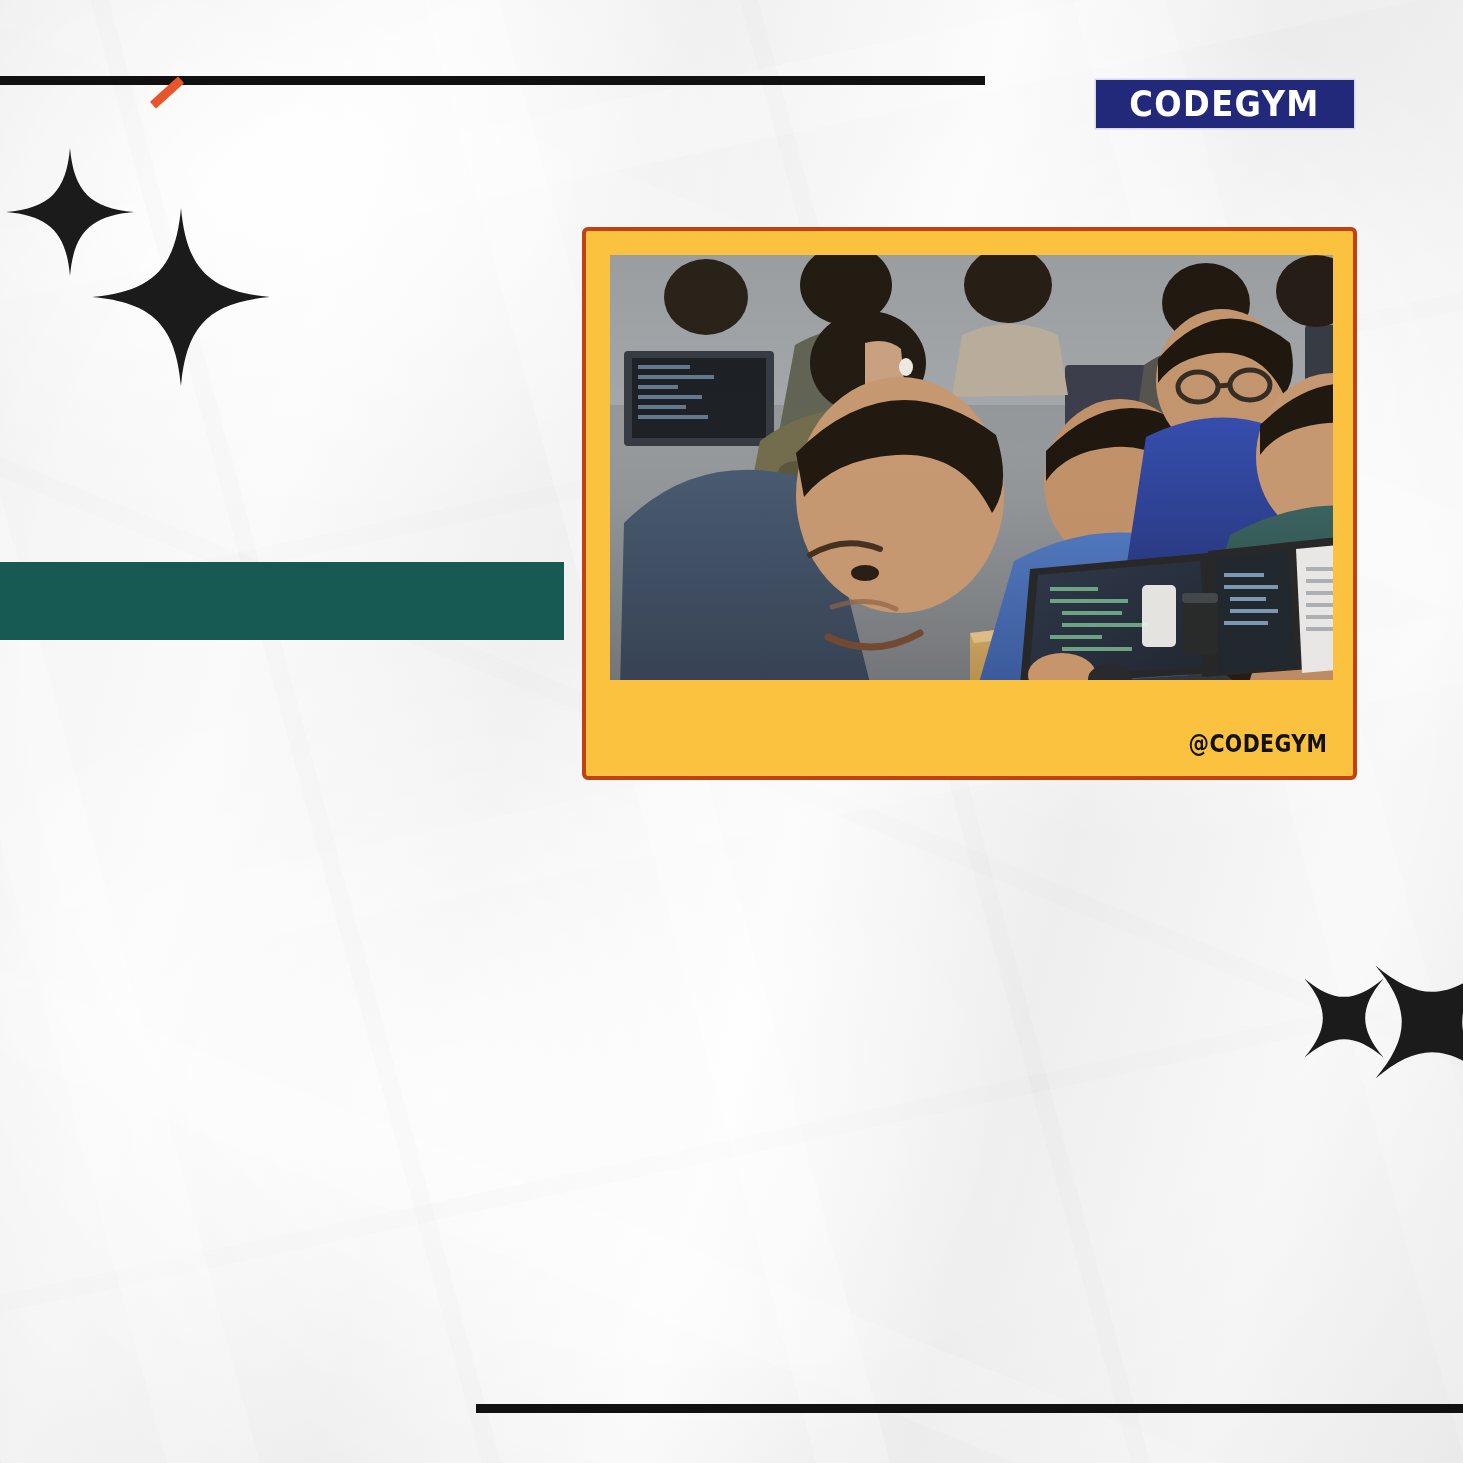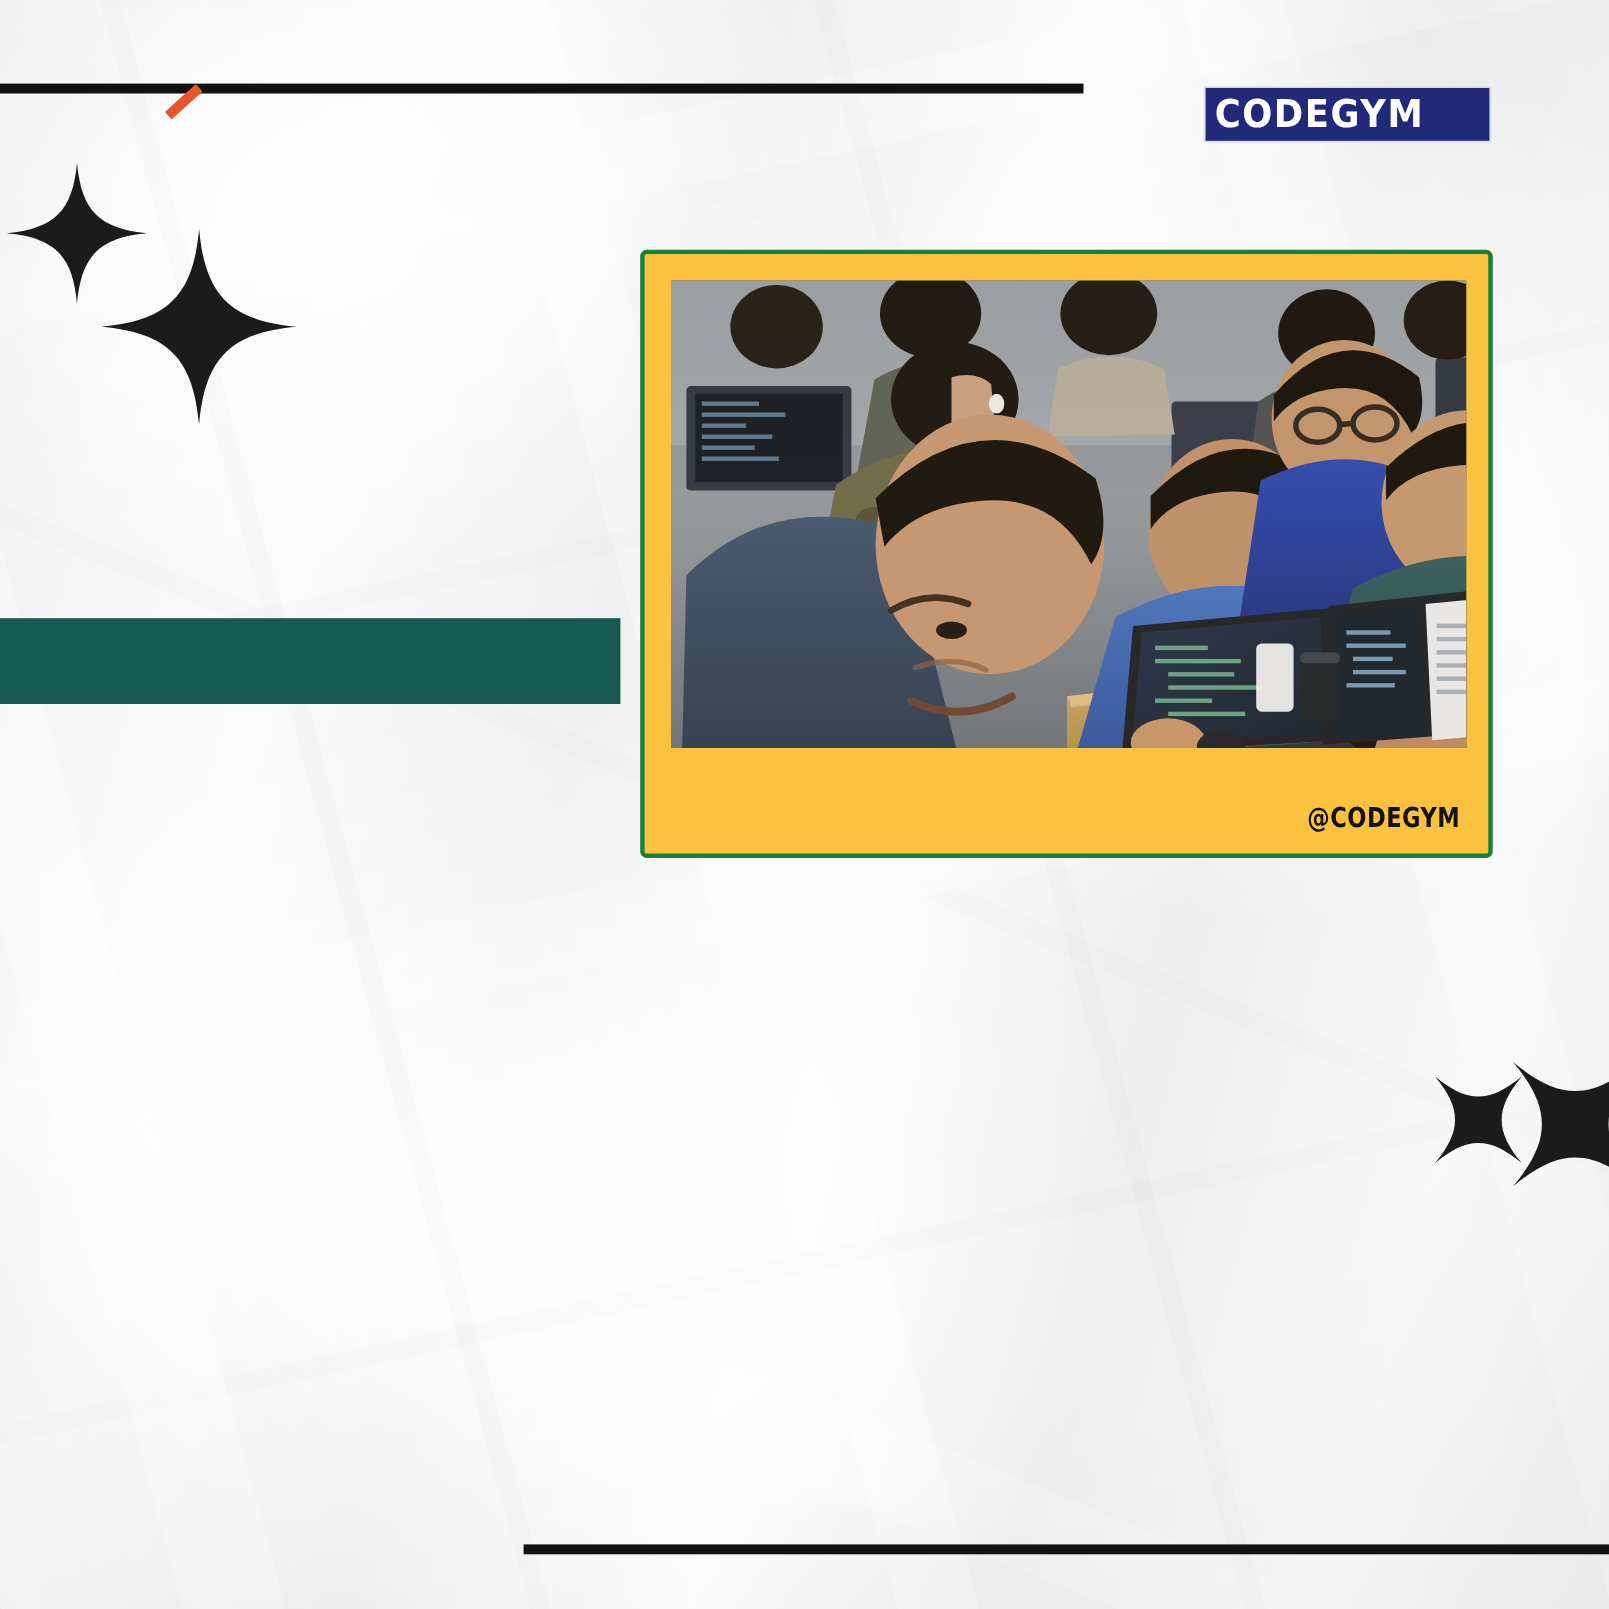--- a/index.html
+++ b/index.html
@@ -71,20 +71,21 @@
   
   .logo {
     position: absolute;
     left: 1096px;
     top: 80px;
     width: 258px;
     height: 48px;
     background: #23297a;
     display: flex;
     align-items: center;
+    justify-content: center;
     box-shadow: 0 0 0 1.5px #d8d9e4;
   }
   .logo-text {
     position: relative;
     color: #ffffff;
     font-family: "DejaVu Sans", sans-serif;
     font-weight: 700;
     font-size: 35px;
     letter-spacing: 1.5px;
     line-height: 1;
@@ -105,21 +106,21 @@
   }
 
   
   .photo-card {
     position: absolute;
     left: 582px;
     top: 227px;
     width: 775px;
     height: 553px;
     background: #fac23e;
-    border: 4px solid #15803d;
+    border: 4px solid #c2410c;
     border-radius: 6px;
     box-sizing: border-box;
   }
   .photo-inner {
     position: absolute;
     left: 24px;
     top: 24px;
     width: 723px;
     height: 425px;
     overflow: hidden;

